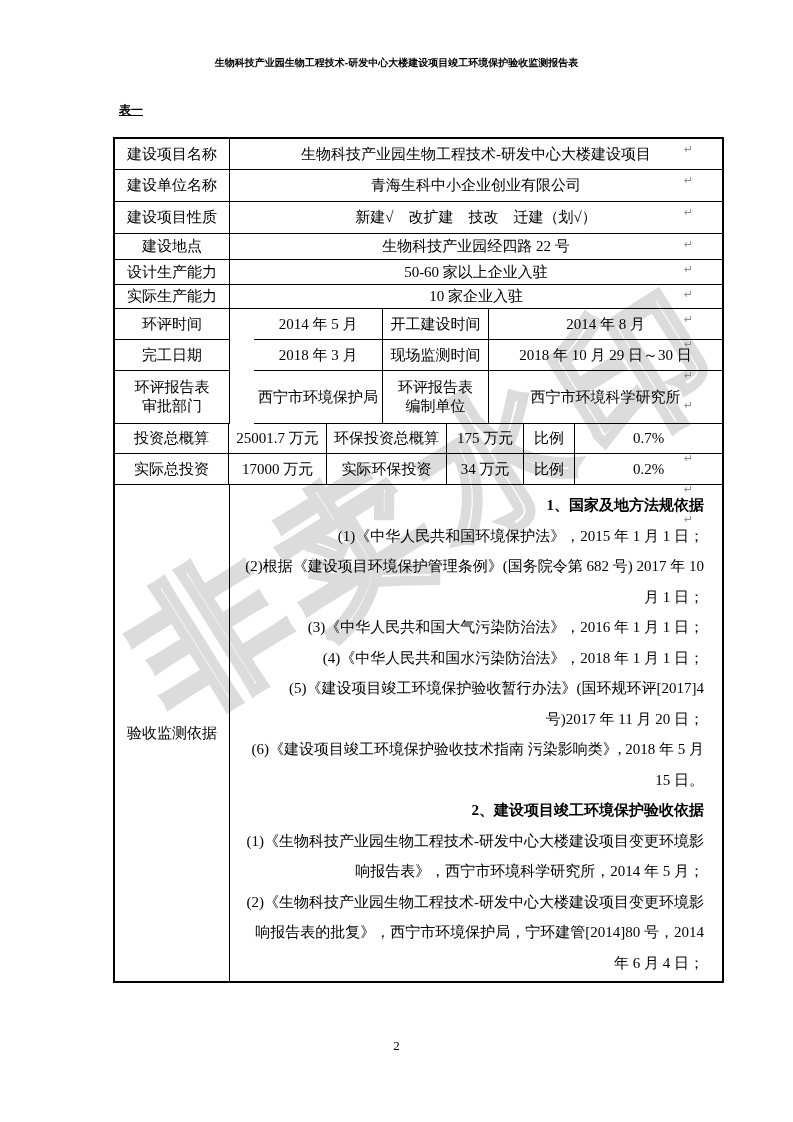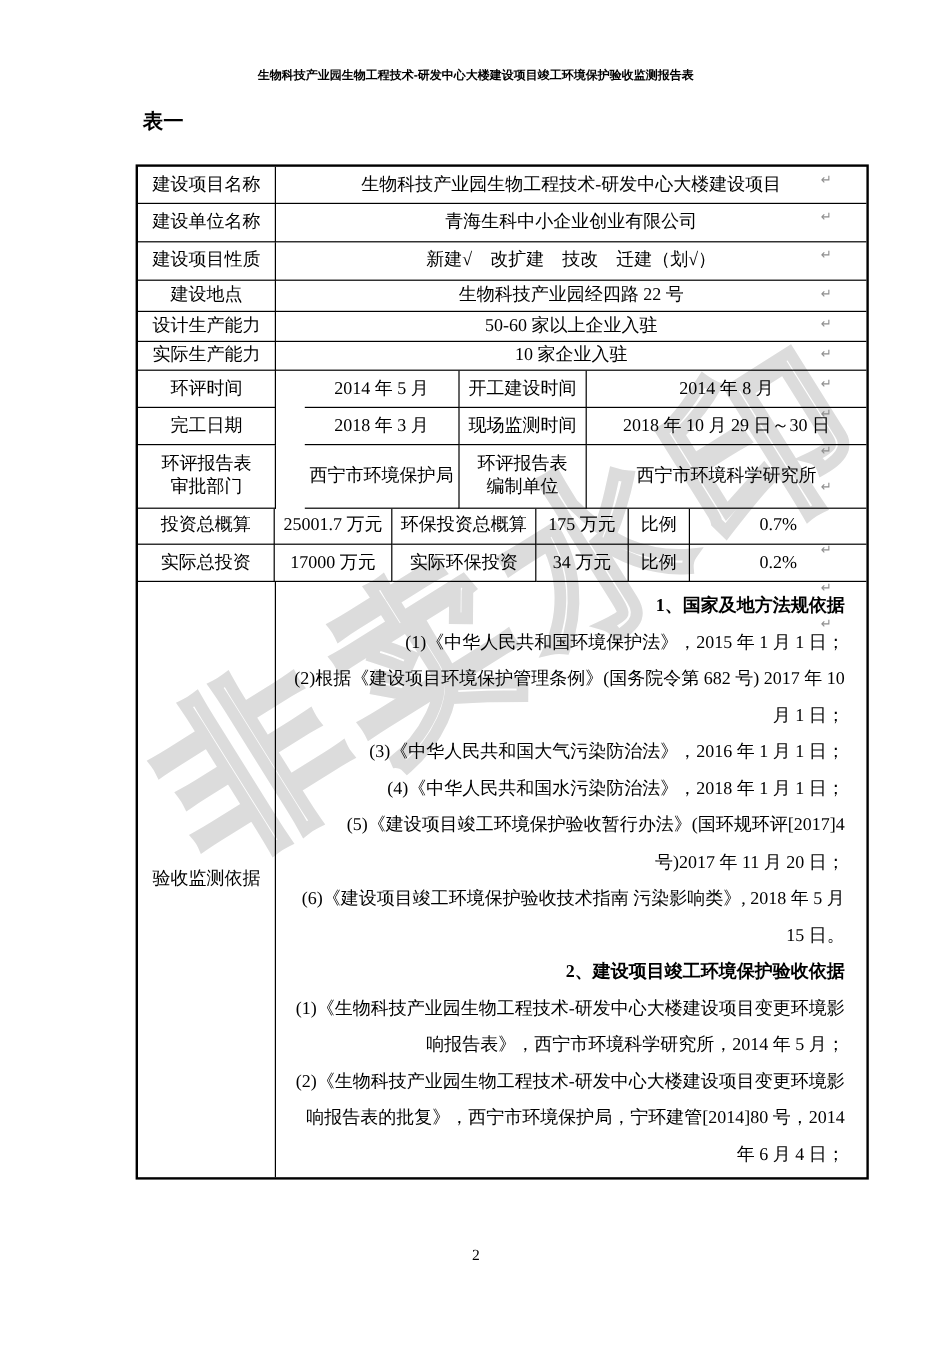--- a/index.html
+++ b/index.html
@@ -19,21 +19,21 @@
     z-index:0;font-family:"Liberation Sans","DejaVu Sans",sans-serif;
     user-select:none;
   }
 
   .doc-title{
     position:absolute;top:56px;left:0;width:100%;text-align:center;
     font-size:10px;font-weight:bold;z-index:1;
     font-family:"Liberation Sans","DejaVu Sans",sans-serif;
   }
   .tbl-label{
-    position:absolute;top:90px;left:119px;font-size:17px;font-weight:bold;z-index:1;
+    position:absolute;top:102px;left:119px;font-size:12px;font-weight:bold;z-index:1;text-decoration:underline;
   }
 
   
   .tbl{
     position:absolute;left:113px;top:137px;width:611px;
     border:2px solid #000;z-index:1;box-sizing:border-box;background:transparent;
   }
   .row{display:flex;box-sizing:border-box;}
   .cell{
     border-right:1px solid #000;border-bottom:1px solid #000;

